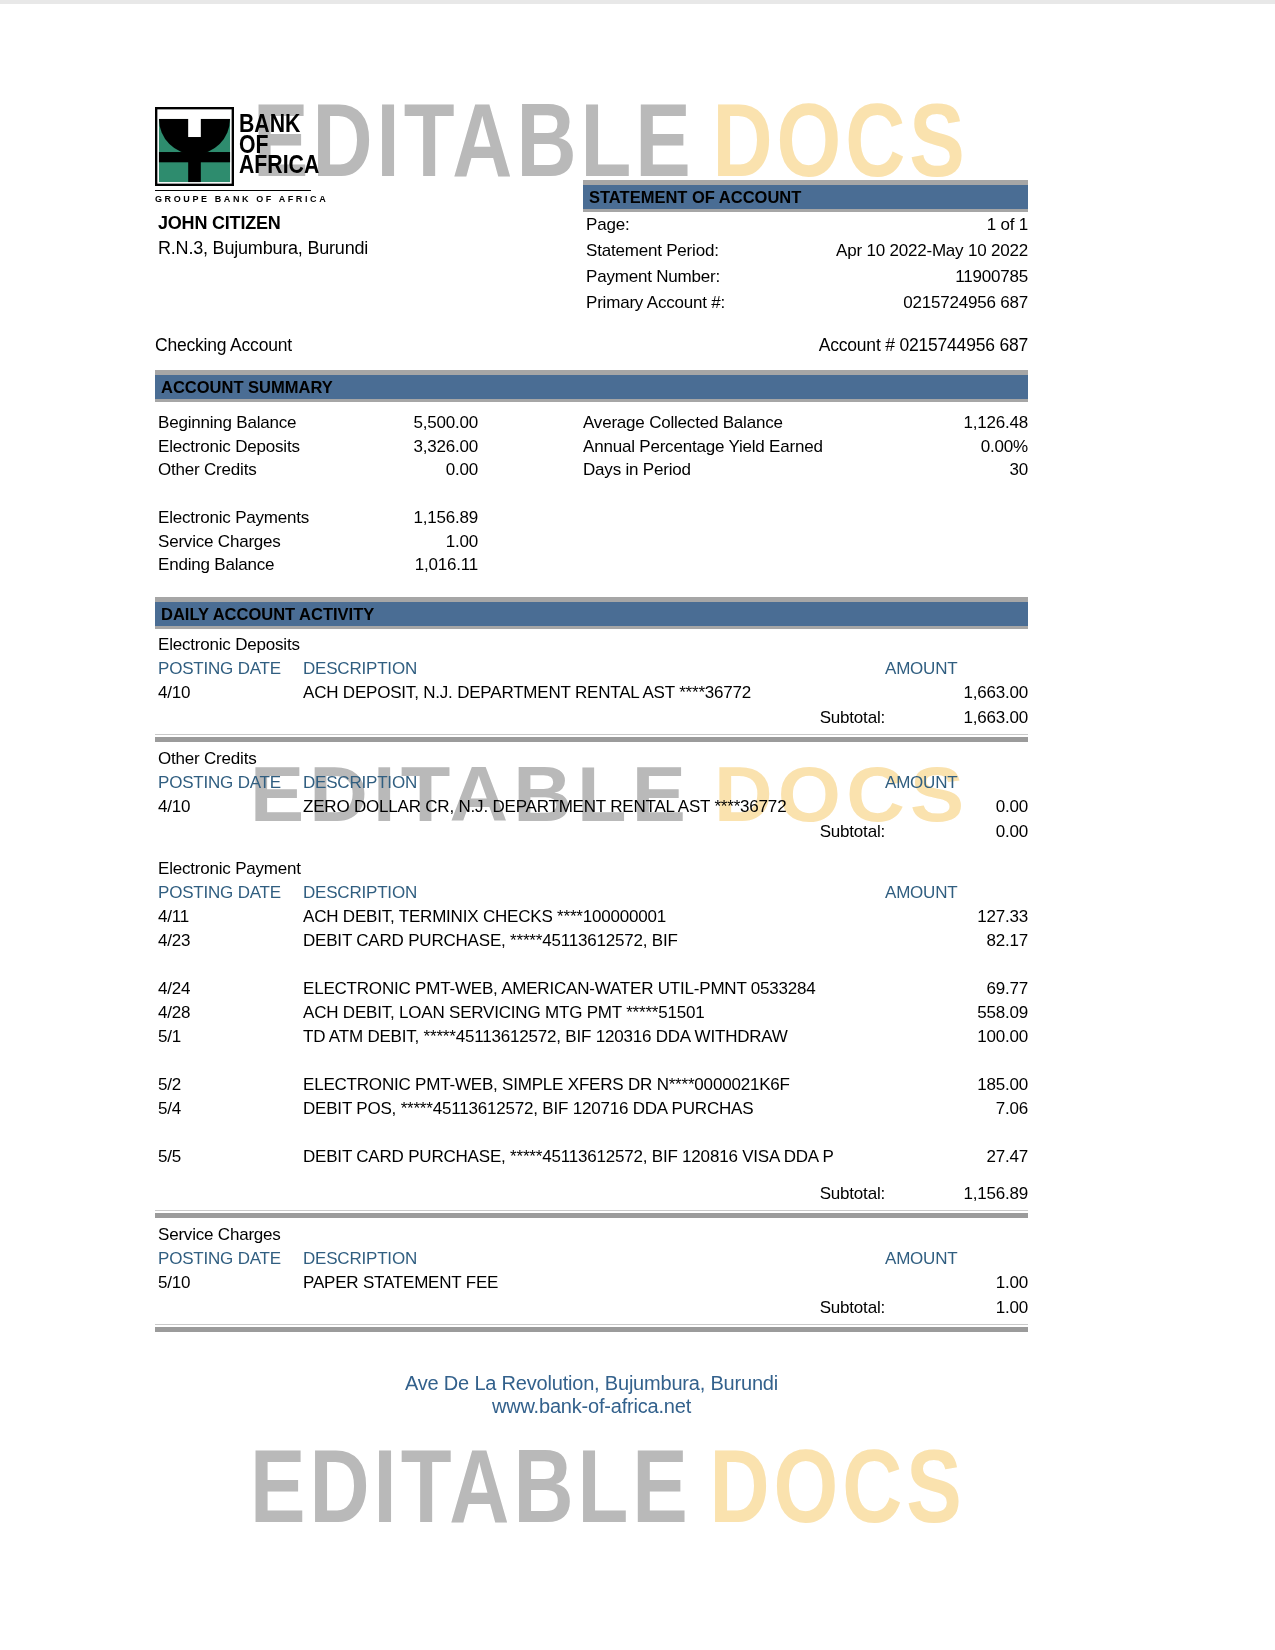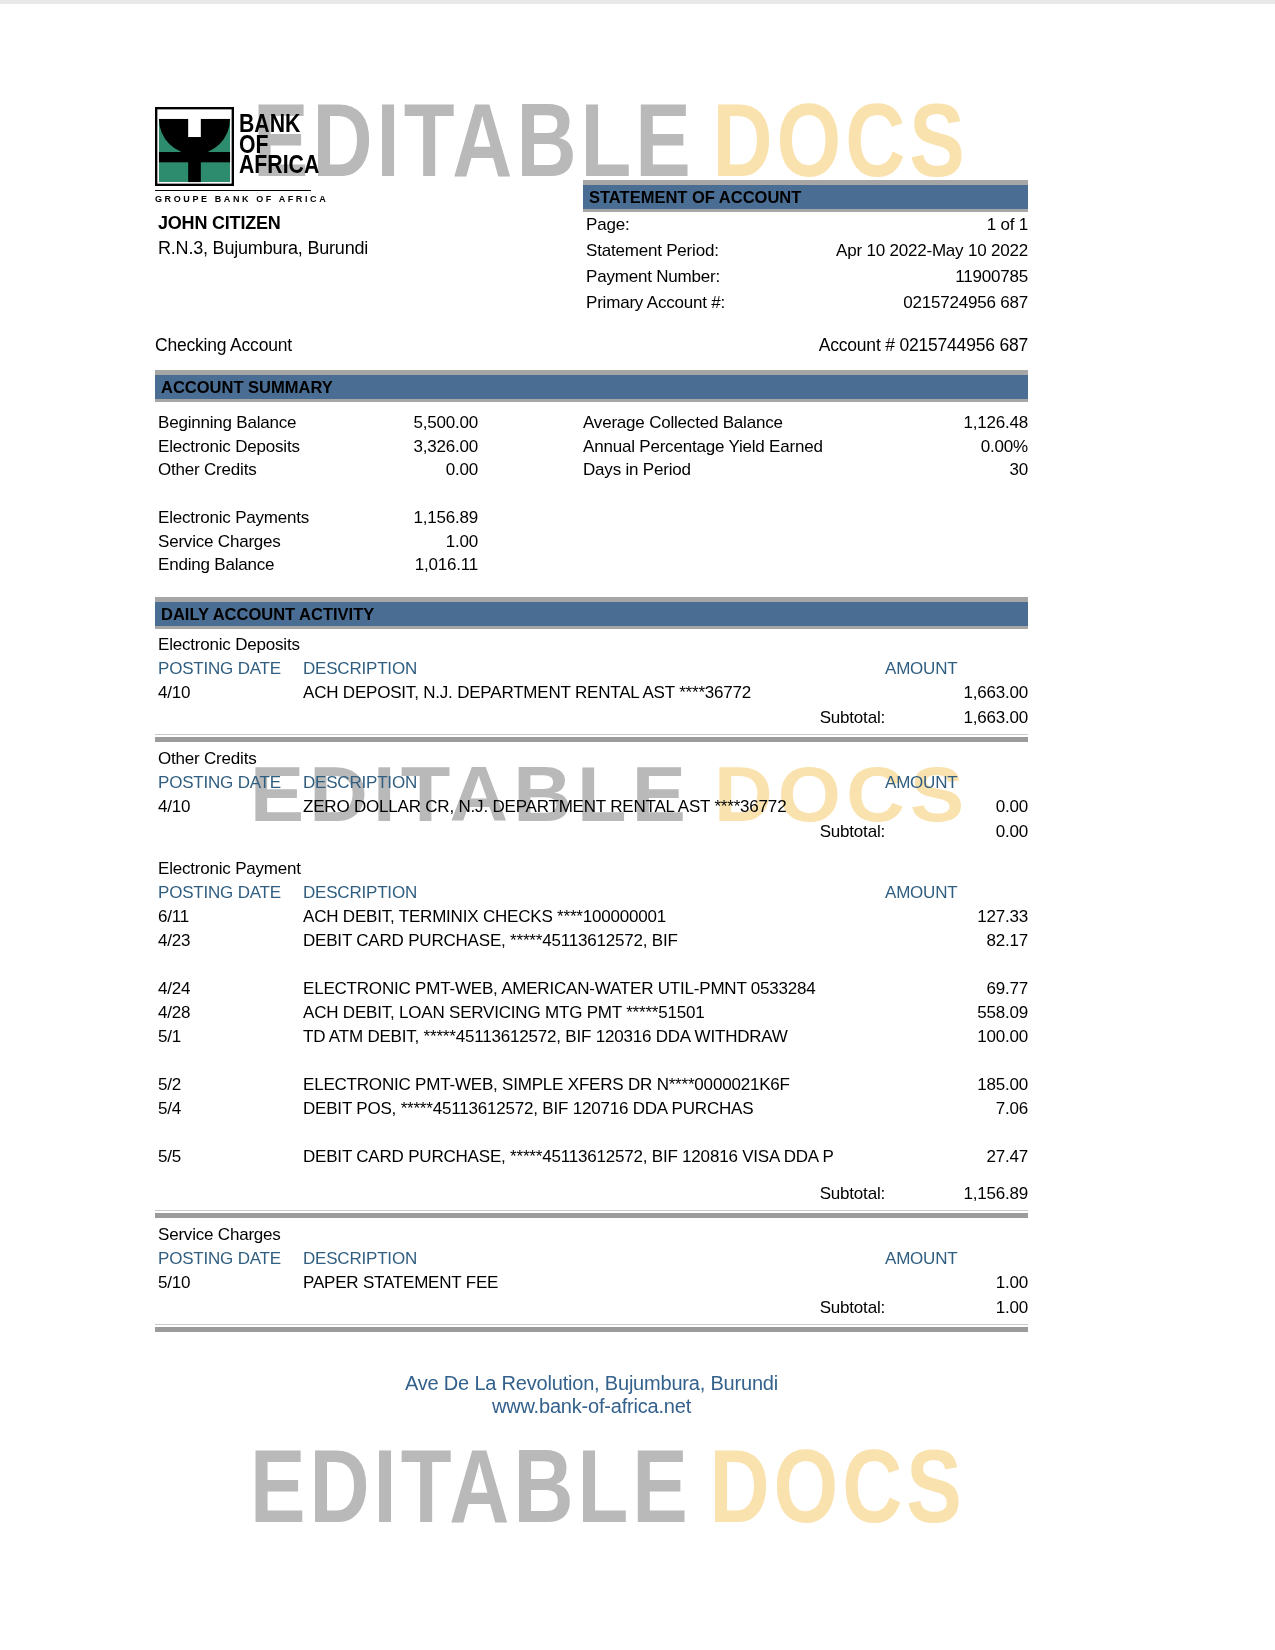--- a/index.html
+++ b/index.html
@@ -249,21 +249,21 @@
             </div>
           </div>
           <div class="sec-block sec-extra-top">
             <div class="sec-name">Electronic Payment</div>
             <div class="sec-head">
               <div class="c1">POSTING DATE</div>
               <div class="c2">DESCRIPTION</div>
               <div class="c3">AMOUNT</div>
             </div>
             <div class="trow">
-              <div class="c1">6/11</div>
+              <div class="c1">4/11</div>
               <div class="c2">ACH DEBIT, TERMINIX CHECKS ****100000001</div>
               <div class="c3">127.33</div>
             </div>
             <div class="trow">
               <div class="c1">4/23</div>
               <div class="c2">DEBIT CARD PURCHASE, *****45113612572, BIF</div>
               <div class="c3">82.17</div>
             </div>
             <div class="trow gap">
               <div class="c1">4/24</div>

